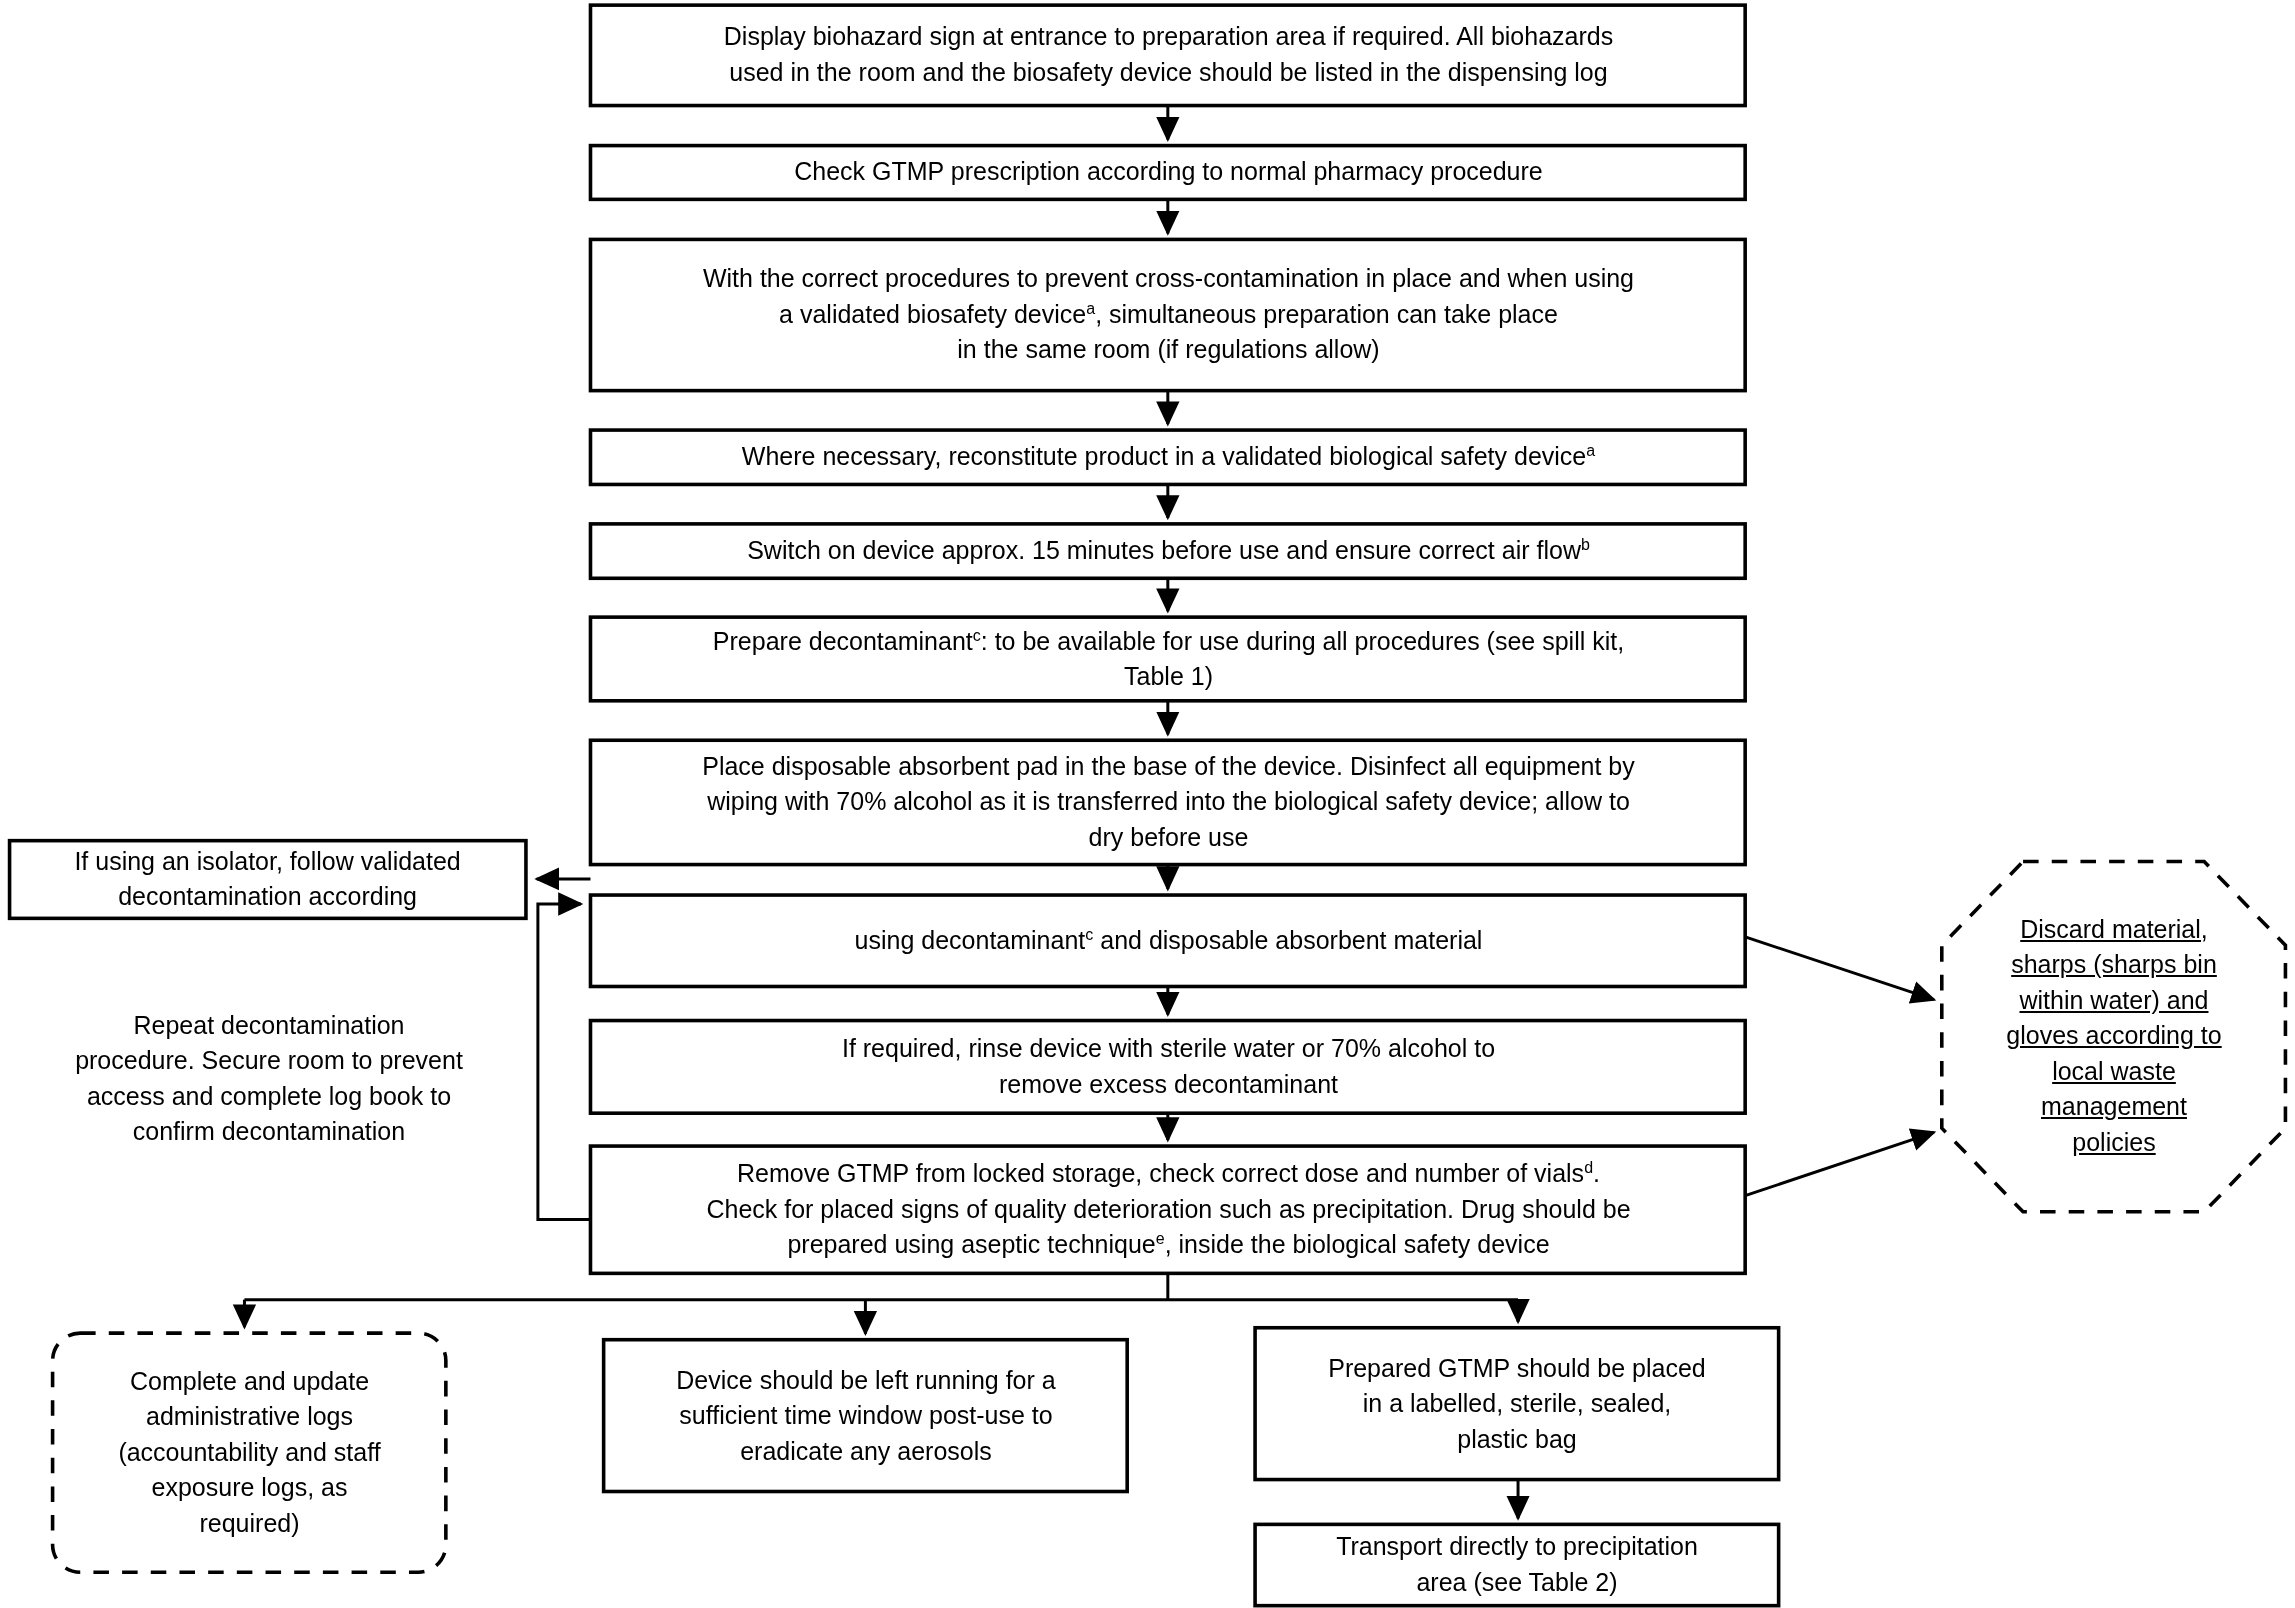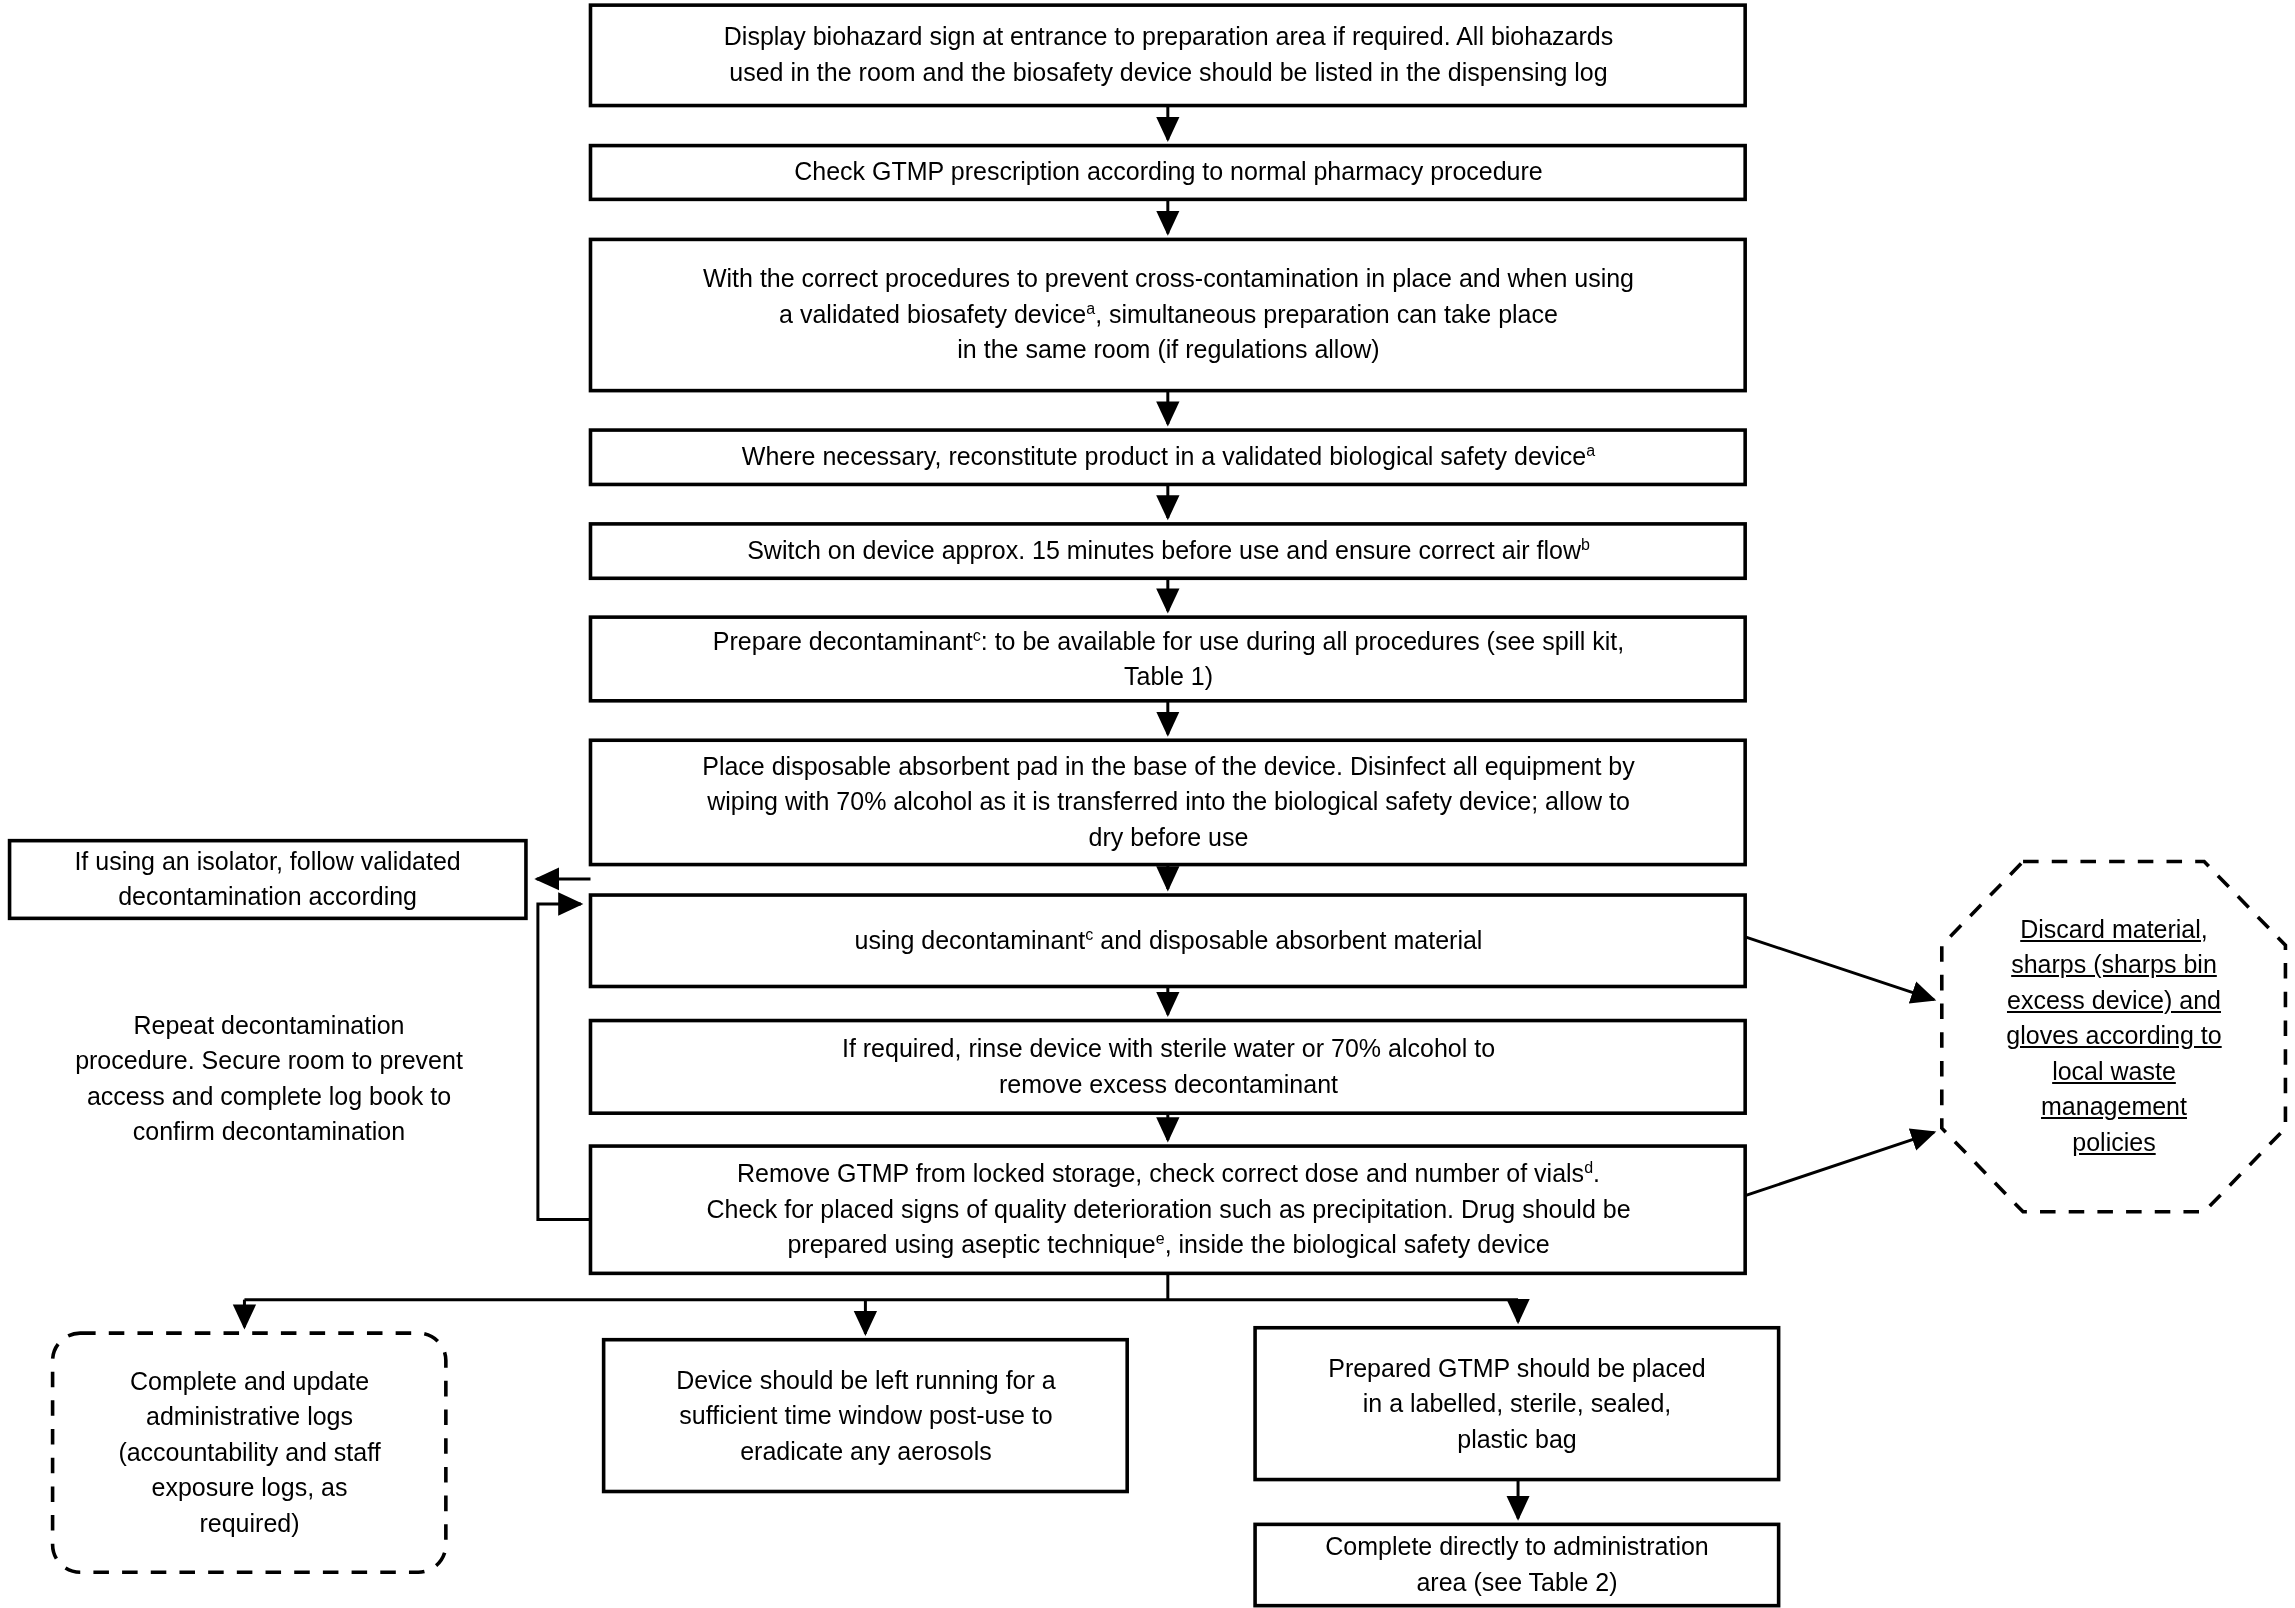--- a/index.html
+++ b/index.html
@@ -202,21 +202,21 @@
   <div class="note-text" style="left:24px; top:992px; width:490px; height:173px;">
       <span class="ln">Repeat decontamination</span>
       <span class="ln">procedure. Secure room to prevent</span>
       <span class="ln">access and complete log book to</span>
       <span class="ln">confirm decontamination</span>
     </div>
 
   <div class="node-text" style="left:1942px; top:861px; width:344px; height:350px;text-decoration:underline;">
       <span class="ln">Discard material,</span>
       <span class="ln">sharps (sharps bin</span>
-      <span class="ln">excess device) and</span>
+      <span class="ln">within water) and</span>
       <span class="ln">gloves according to</span>
       <span class="ln">local waste</span>
       <span class="ln">management</span>
       <span class="ln">policies</span>
     </div>
 
   <div class="node-text" style="left:53px; top:1333px; width:393px; height:239px;">
       <span class="ln">Complete and update</span>
       <span class="ln">administrative logs</span>
       <span class="ln">(accountability and staff</span>
@@ -230,18 +230,18 @@
       <span class="ln">eradicate any aerosols</span>
     </div>
 
   <div class="node-text" style="left:1255px; top:1328px; width:524px; height:152px;">
       <span class="ln">Prepared GTMP should be placed</span>
       <span class="ln">in a labelled, sterile, sealed,</span>
       <span class="ln">plastic bag</span>
     </div>
 
   <div class="node-text" style="left:1255px; top:1524px; width:524px; height:81px;">
-      <span class="ln">Complete directly to administration</span>
+      <span class="ln">Transport directly to precipitation</span>
       <span class="ln">area (see Table 2)</span>
     </div>
 
 </div>
 
 
 </body></html>

